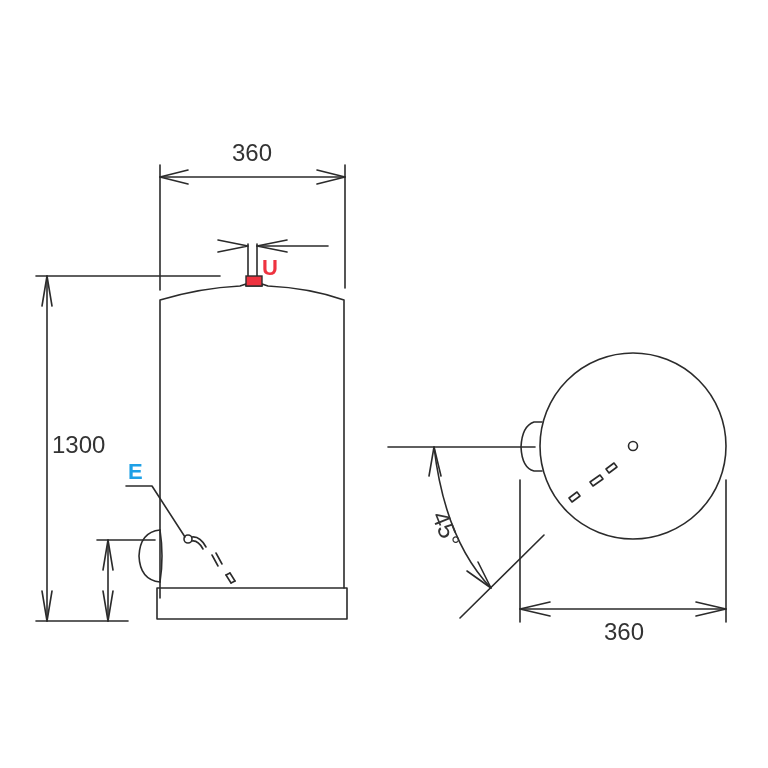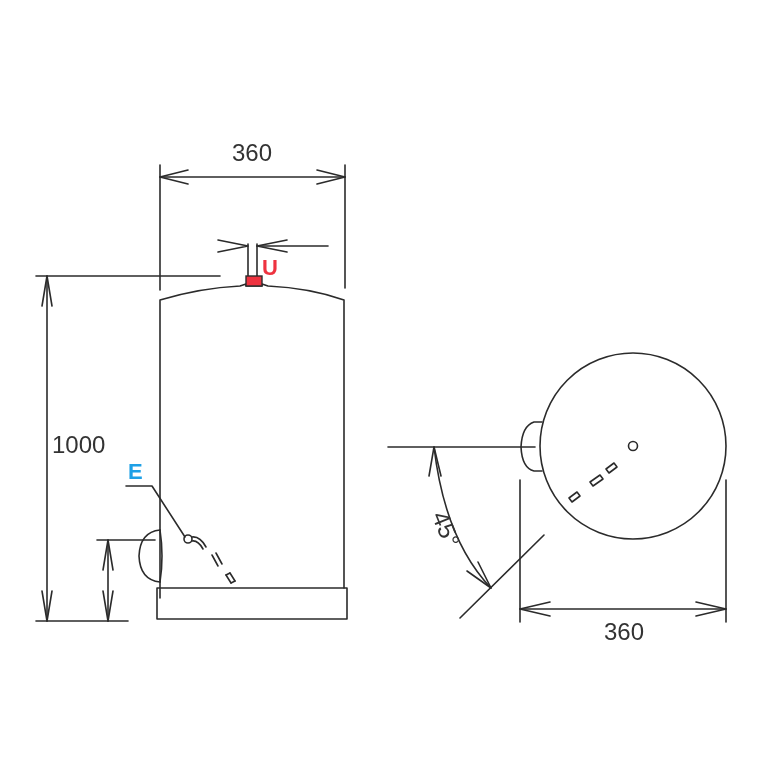--- a/index.html
+++ b/index.html
@@ -82,18 +82,18 @@
 
     <line class="ln" x1="520" y1="480" x2="520" y2="622"></line>
     <line class="ln" x1="726" y1="480" x2="726" y2="622"></line>
     <line class="ln" x1="520" y1="609" x2="726" y2="609"></line>
     <polyline class="ln" points="550,602 520,609 550,616"></polyline>
     <polyline class="ln" points="696,602 726,609 696,616"></polyline>
   </g>
 </svg>
 
 <div class="lbl dim" style="left:232px; top:141px;">360</div>
-<div class="lbl dim" style="left:52px; top:433px;">1000</div>
+<div class="lbl dim" style="left:52px; top:433px;">1300</div>
 <div class="lbl dim" style="left:604px; top:620px;">360</div>
 <div class="lbl dim" style="left:450px; top:508px; transform:rotate(68deg); transform-origin:left top;">45°</div>
 
 <div class="lbl mark" style="left:262px; top:257px; color:#ee3340;">U</div>
 <div class="lbl mark" style="left:128px; top:461px; color:#1ea0e6;">E</div>
 
 </body></html>

